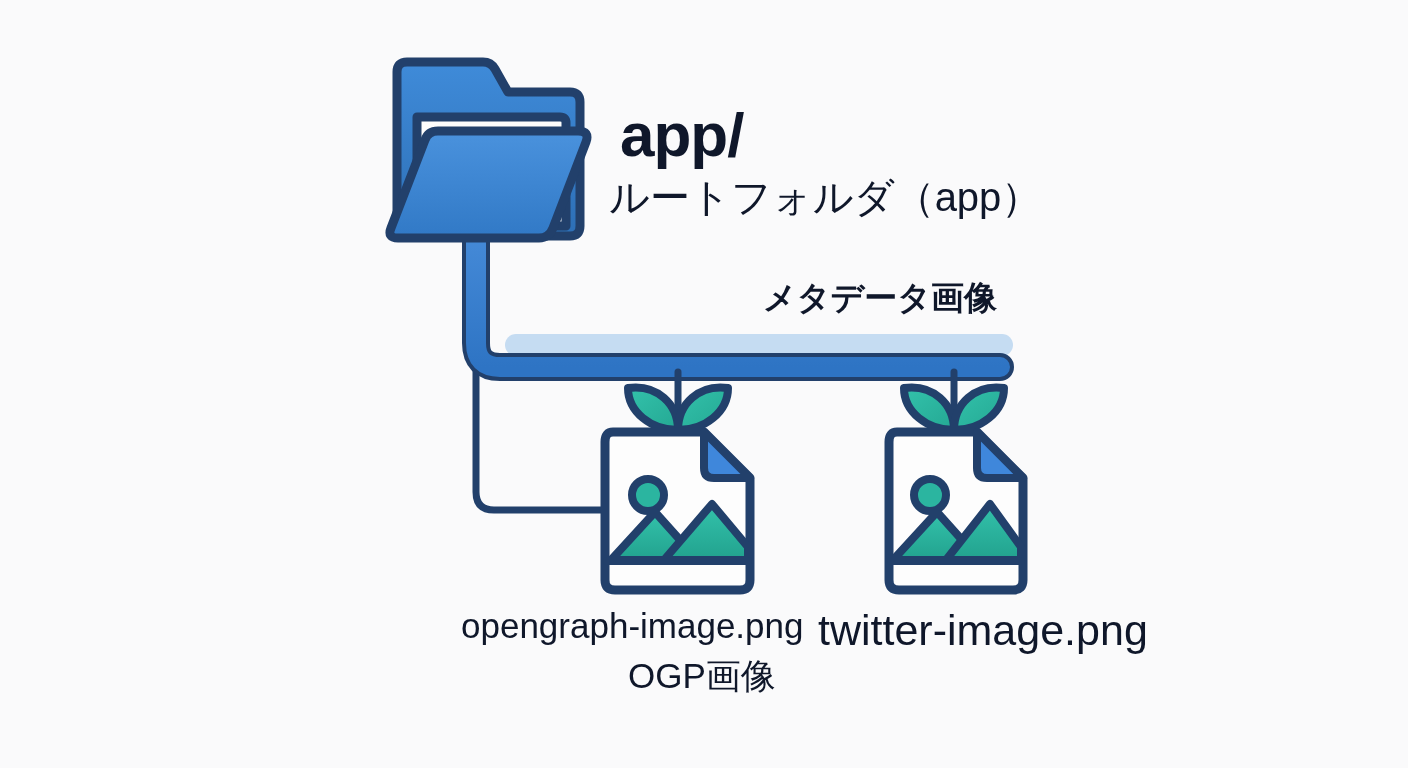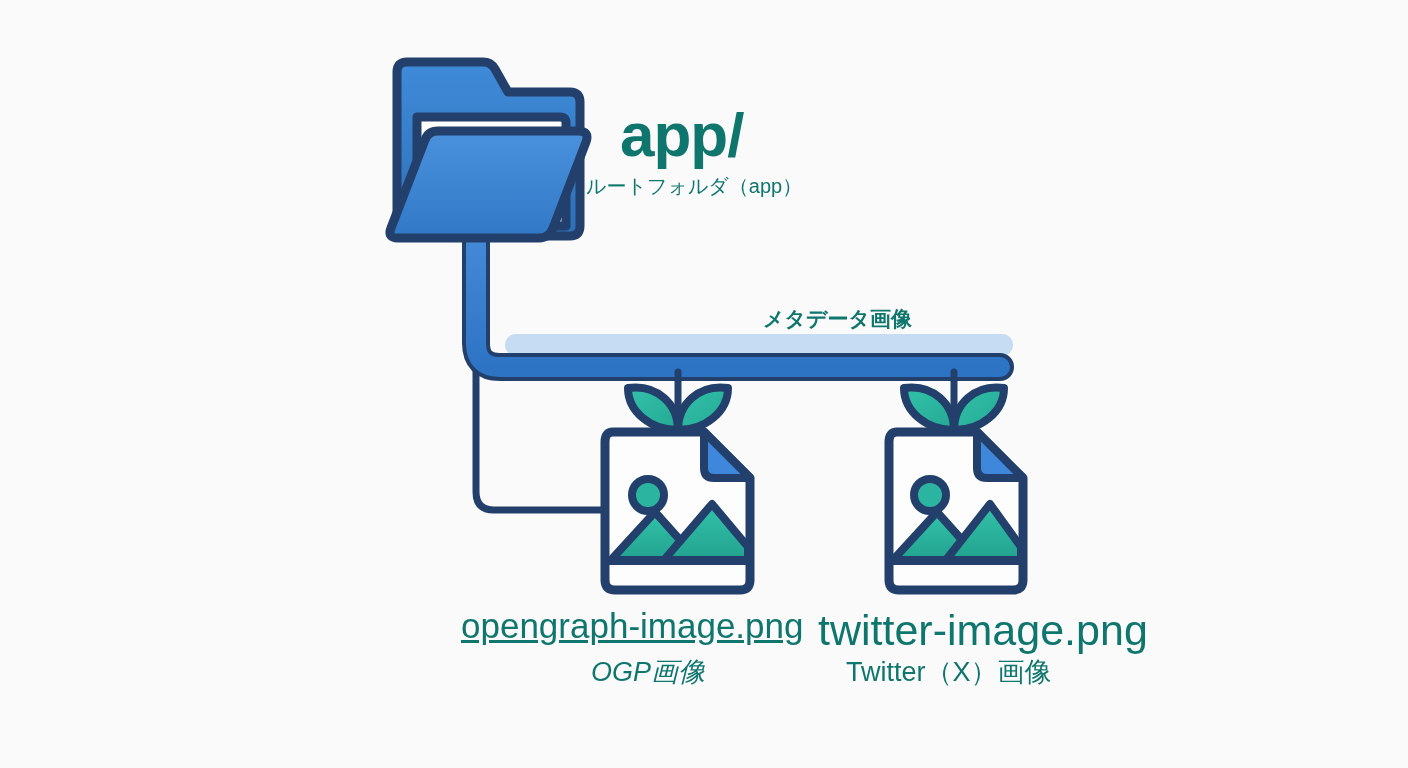--- a/index.html
+++ b/index.html
@@ -17,62 +17,60 @@
   }
   #diagram-svg {
     position: absolute;
     left: 0;
     top: 0;
     width: 1408px;
     height: 768px;
   }
   .txt {
     position: absolute;
-    color: #0f766e;
+    color: #0f172a;
     white-space: nowrap;
     line-height: 1.05;
     user-select: none;
   }
   #root-title {
     left: 620px;
     top: 102px;
     font-size: 62px;
     font-weight: bold;
     letter-spacing: -1px;
   }
   #root-sub {
-    left: 586px;
+    left: 609px;
     top: 176px;
-    font-size: 20px;
+    font-size: 40px;
     font-weight: normal;
   }
   #group-label {
     left: 763px;
-    top: 308px;
-    font-size: 21px;
+    top: 281px;
+    font-size: 33px;
     font-weight: 600;
   }
   #file1-name {
     left: 461px;
     top: 608px;
     font-size: 35px;
     font-weight: normal;
-    text-decoration: underline;
   }
   #file2-name {
     left: 818px;
     top: 608px;
     font-size: 43px;
     font-weight: normal;
   }
   #file1-desc1 {
-    left: 591px;
+    left: 628px;
     top: 658px;
-    font-size: 27px;
-    font-style: italic;
+    font-size: 35px;
   }
   #file1-desc2 {
     left: 519px;
     top: 696px;
     font-size: 27px;
   }
   #file2-desc1 {
     left: 846px;
     top: 658px;
     font-size: 27px;
@@ -220,15 +218,14 @@
 
   <div class="txt" id="group-label">メタデータ画像</div>
 
   <div class="txt" id="file1-name">opengraph-image.png</div>
 
   <div class="txt" id="file2-name">twitter-image.png</div>
 
   <div class="txt" id="file1-desc1">OGP画像</div>
 
 
-  <div class="txt" id="file2-desc1">Twitter（X）画像</div>
 
 </div>
 
 </body></html>

